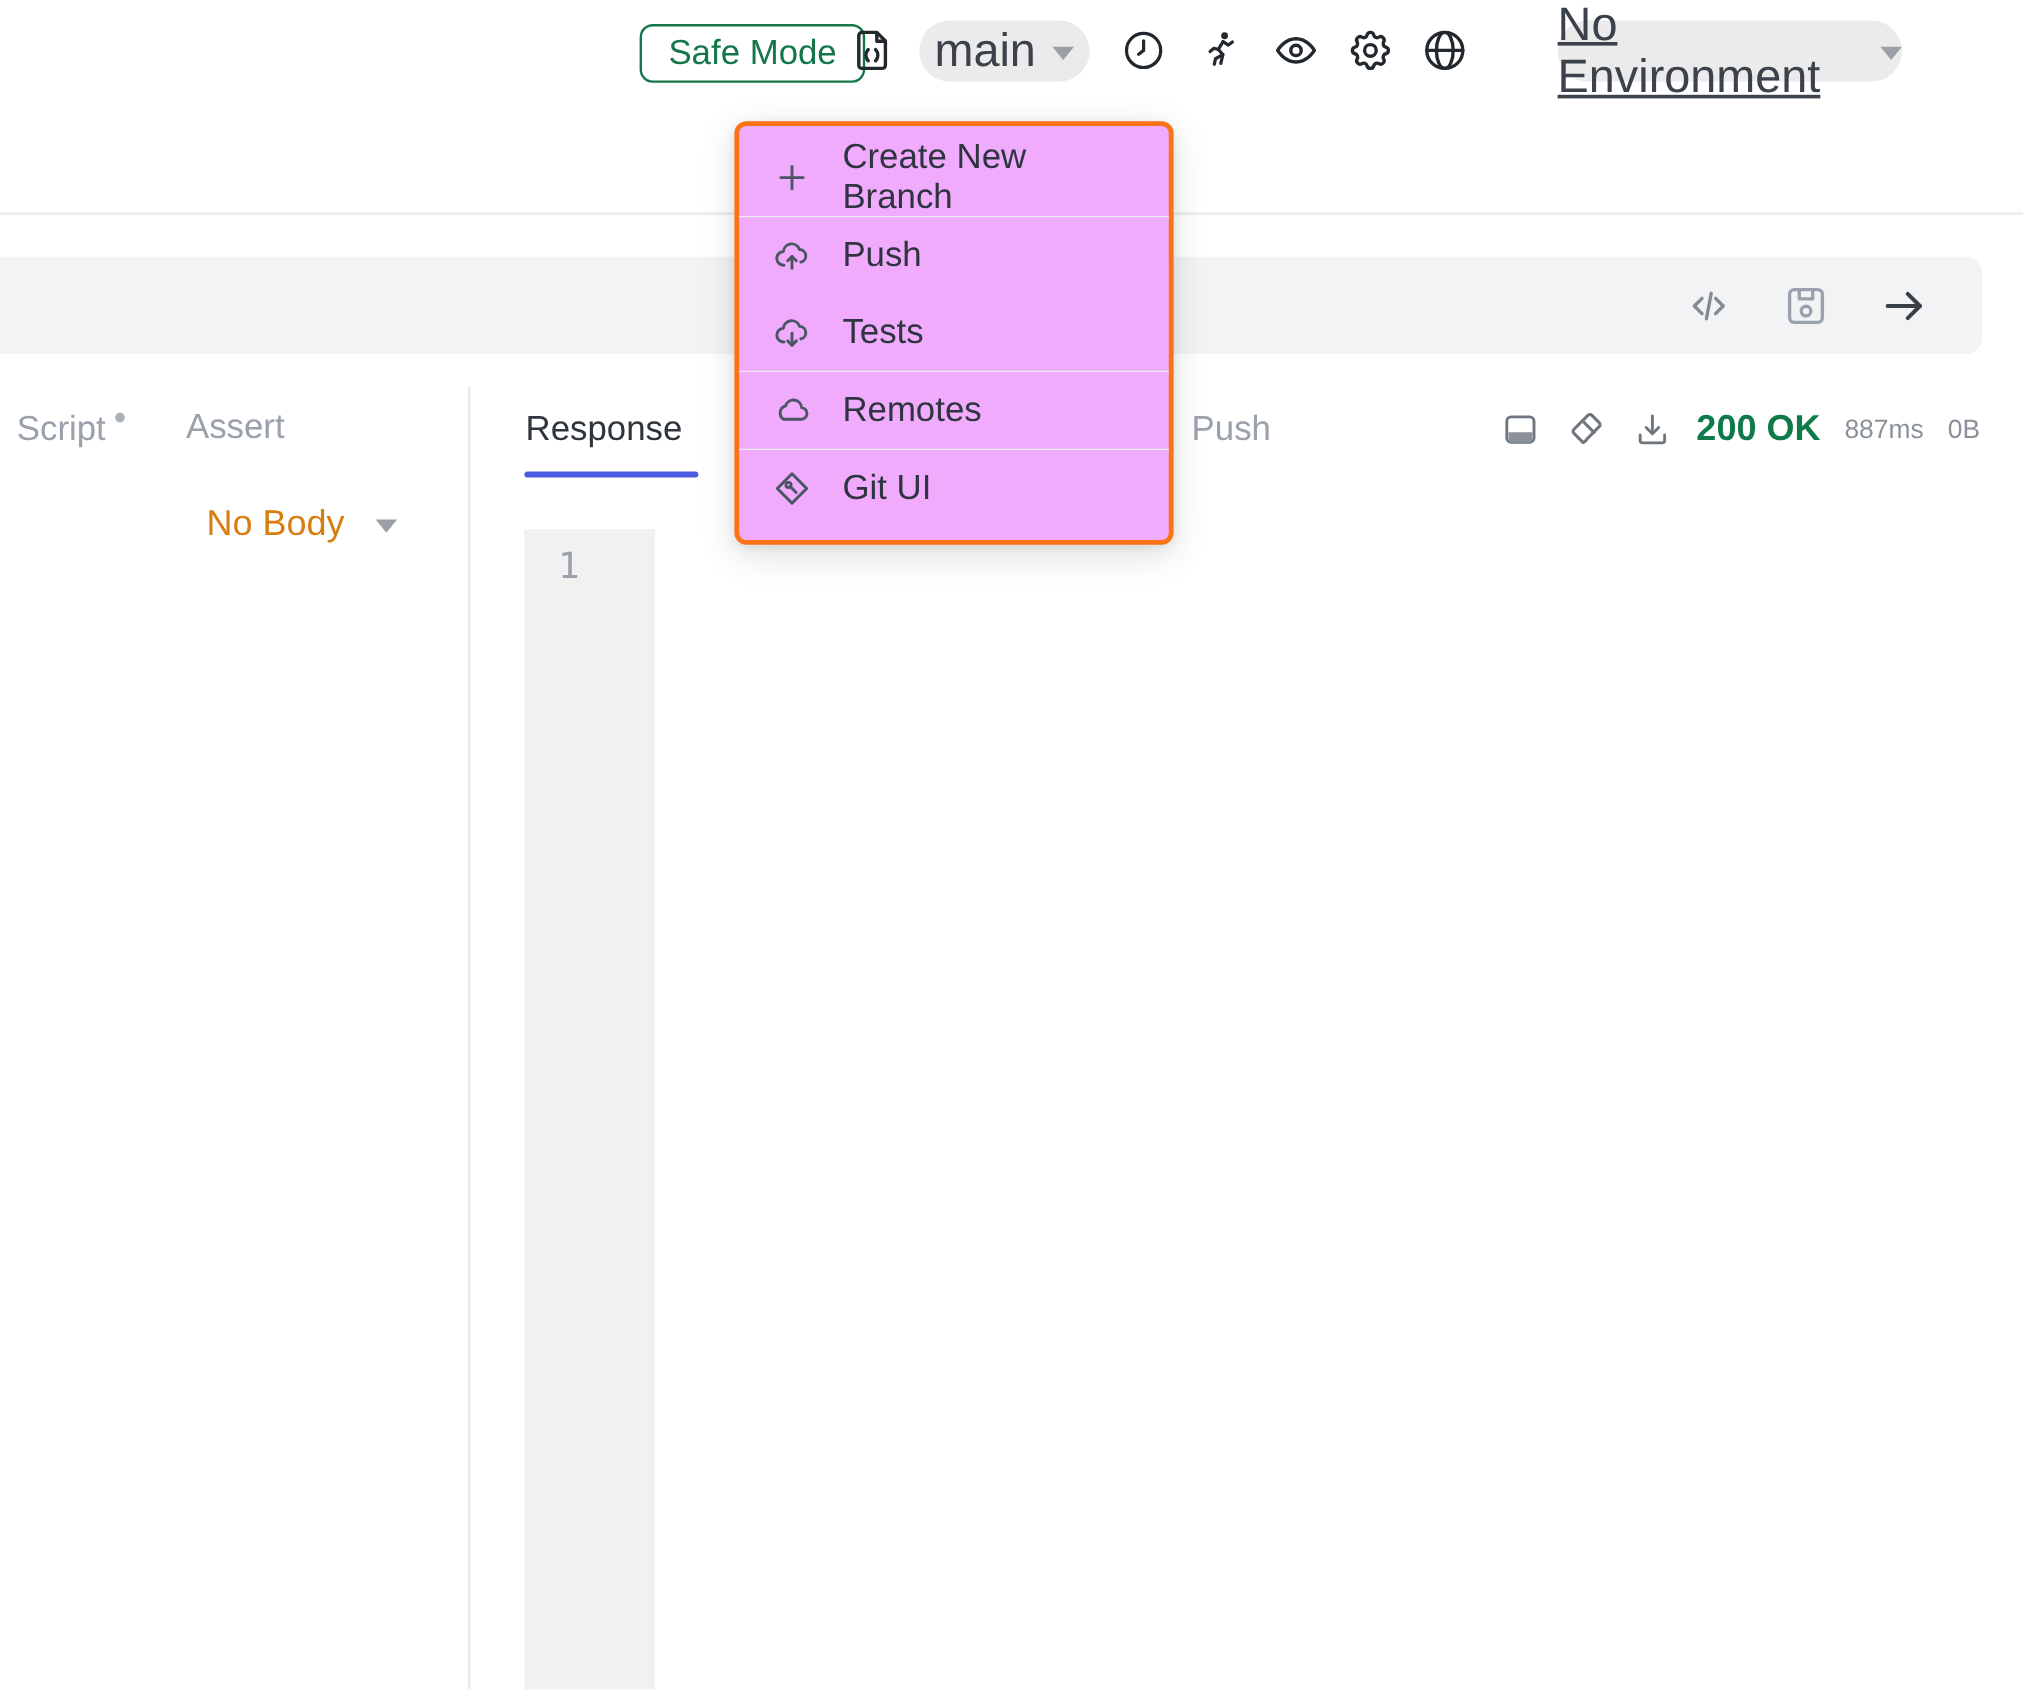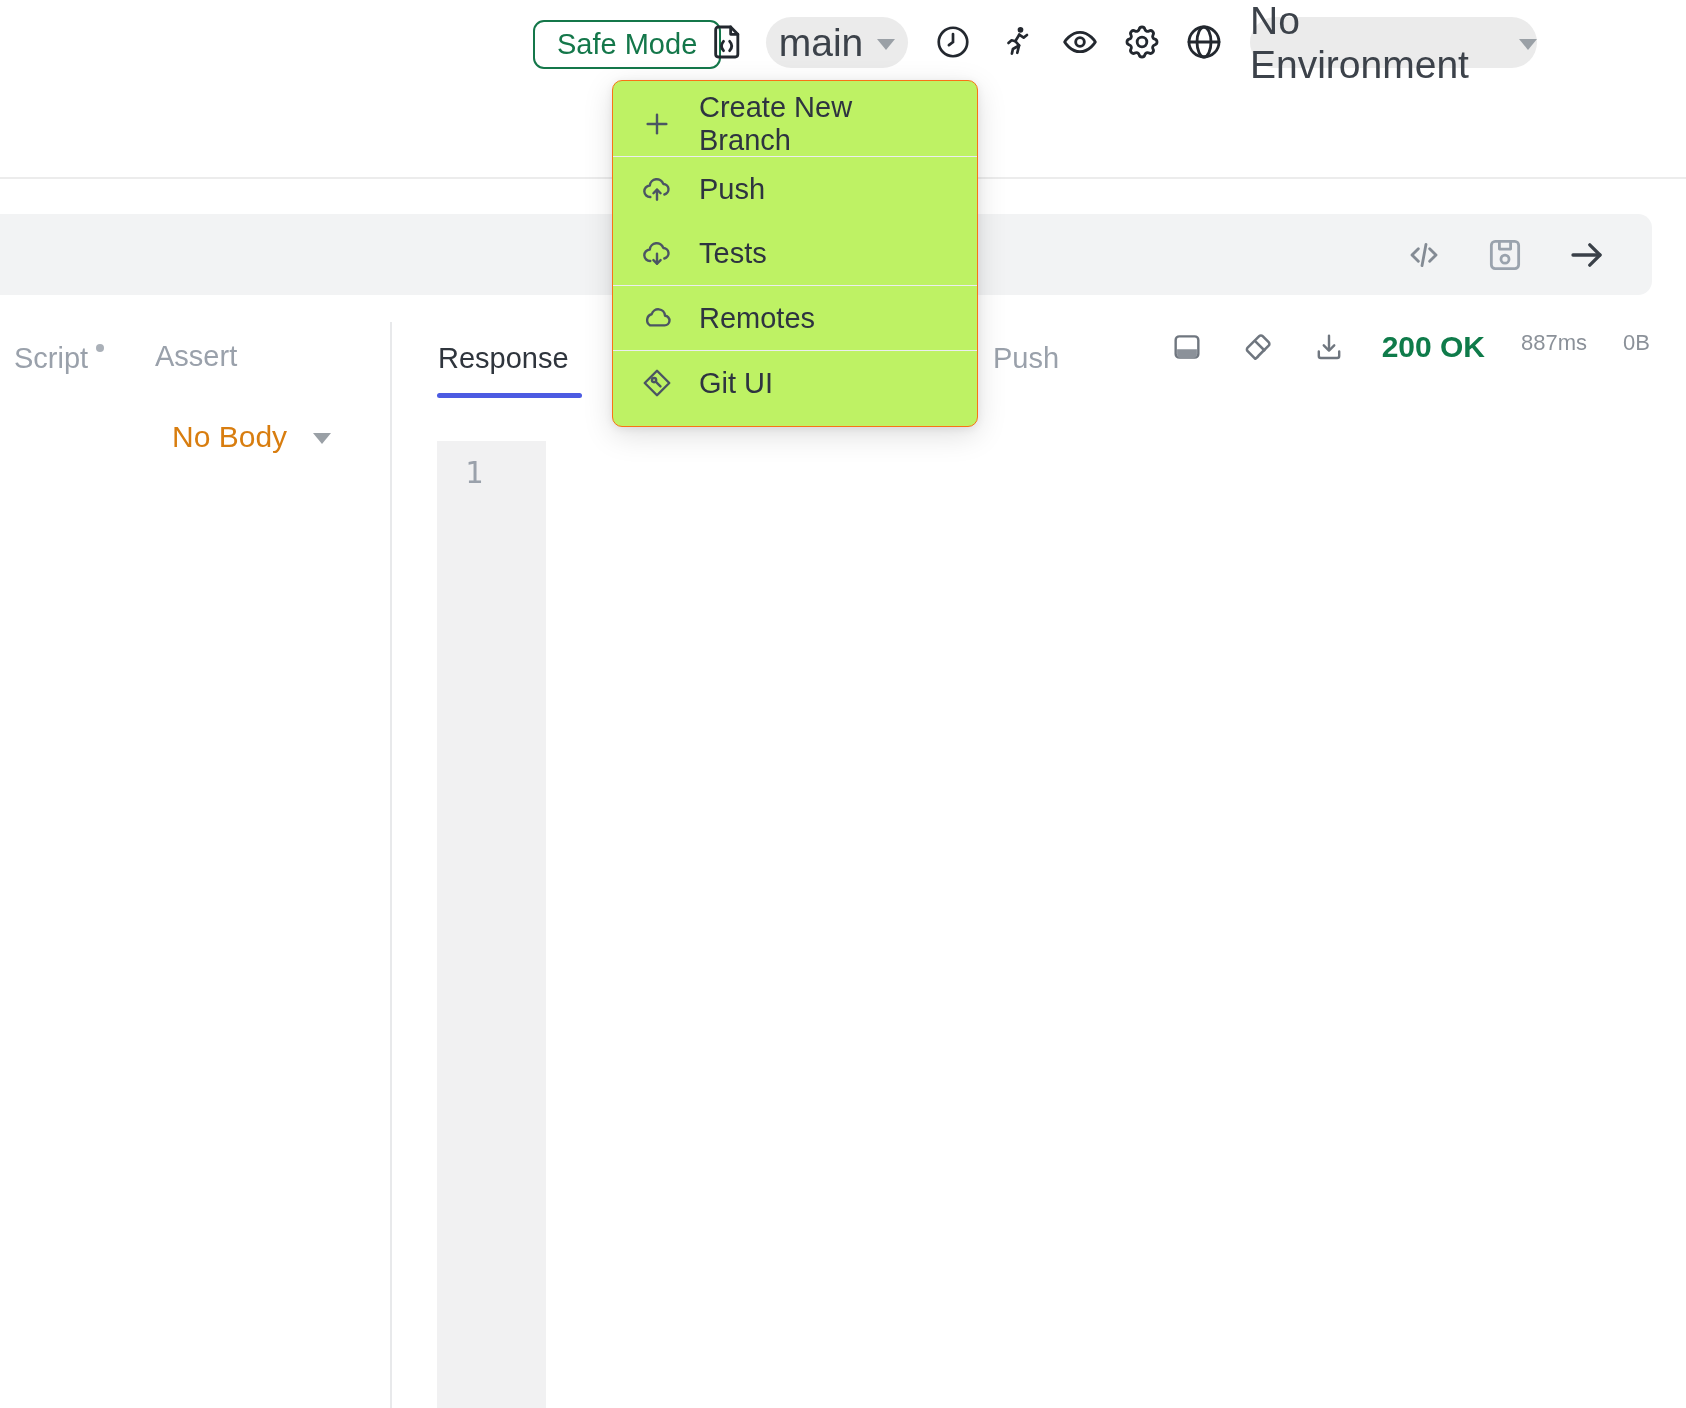--- a/index.html
+++ b/index.html
@@ -37,33 +37,33 @@
   .tab.dark { color:#2f353d; }
   .mod-dot { display:inline-block; width:8px; height:8px; border-radius:50%;
              background:#aab0b8; vertical-align:top; margin:2px 0 0 8px; }
   .active-underline { left:437px; top:393px; width:145px; height:5px;
                       background:#4c5be2; border-radius:3px; }
 
   .no-body { left:172px; top:420px; display:flex; align-items:center; gap:26px;
              font-size:30px; font-weight:500; color:#d87d0f; cursor:pointer; }
 
   
-  .status-row { top:330px; right:36px; height:56px; display:flex; align-items:flex-start; gap:36px; }
+  .status-row { top:330px; right:36px; height:56px; display:flex; align-items:center; gap:20px; }
   .status-ok   { color:#0f7b4a; font-weight:700; font-size:30px; }
   .status-gray { color:#8b9199; font-weight:500; font-size:22px; }
 
   
   .gutter { left:437px; top:441px; width:109px; height:967px; background:#f1f1f2; }
   .line-number { padding:14px 63px 0 0; text-align:right; font-family:"DejaVu Sans Mono",monospace;
                  font-size:30px; color:#9aa1ab; }
   .editor-area { left:546px; top:441px; width:1140px; height:967px; background:#fff; }
 
   
-  .git-menu { left:612px; top:80px; width:366px; padding:11px 0; background:#bef264;
-              border:1px solid #f97316; border-radius:10px;
+  .git-menu { left:612px; top:101px; width:366px; padding:11px 0; background:#f0abfc;
+              border:4px solid #f97316; border-radius:10px;
               box-shadow:0 8px 30px rgba(0,0,0,.13), 0 2px 8px rgba(0,0,0,.07); }
   .menu-item { height:64px; display:flex; align-items:center; gap:26px; padding:0 26px 0 28px;
                font-size:29px; color:#2e3440; cursor:pointer; }
   .menu-sep { height:1px; background:#ebedf0; }
   .mi-icon { width:32px; height:32px; flex:0 0 32px; }
 </style>
 </head>
 <body>
 
 <div id="stage">
@@ -116,21 +116,21 @@
   </div>
 
   <div class="abs iconbtn topicon" style="left:1183px;">
     <svg width="40" height="40" viewBox="0 0 24 24" fill="none" stroke="#23282f" stroke-width="1.7" stroke-linecap="round">
       <circle cx="12" cy="12" r="9"></circle>
         <path d="M3 12h18"></path>
       <ellipse cx="12" cy="12" rx="4.2" ry="9"></ellipse>
     </svg>
   </div>
 
-  <div class="abs pill" style="left:1250px; width:287px;">
+  <div class="abs pill" style="left:1298px; width:287px;text-decoration:underline;">
     <span>No Environment</span>
     <span class="chev"></span>
   </div>
 
   <div class="abs header-border"></div>
 
   <div class="abs toolbar">
     <span class="iconbtn">
       <svg width="40" height="40" viewBox="0 0 24 24" fill="none" stroke="#848b94" stroke-width="1.7" stroke-linecap="round" stroke-linejoin="round">
         <path d="M8.6 8.2 4.8 12l3.8 3.8"></path>

